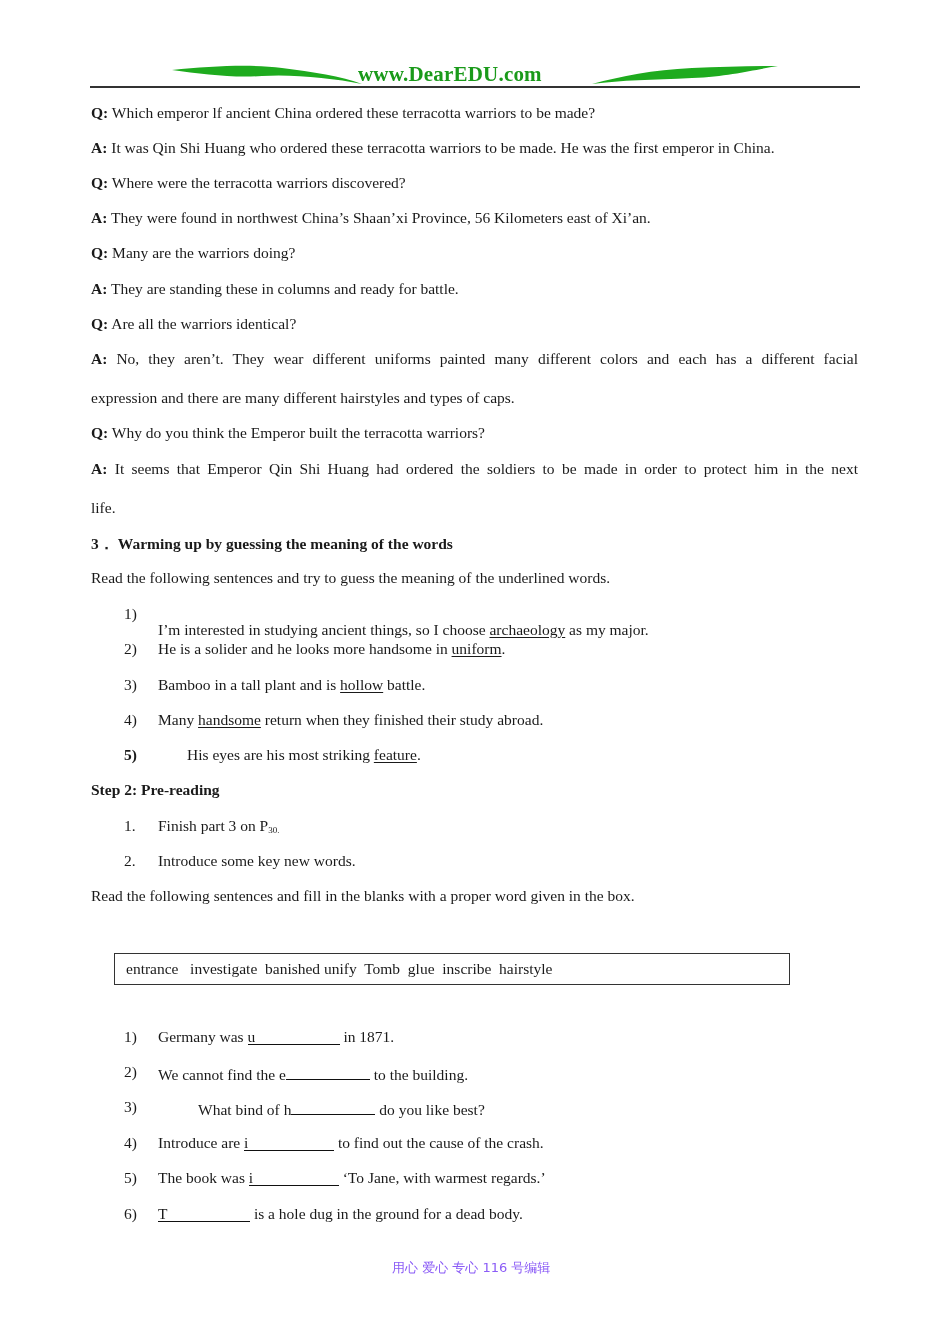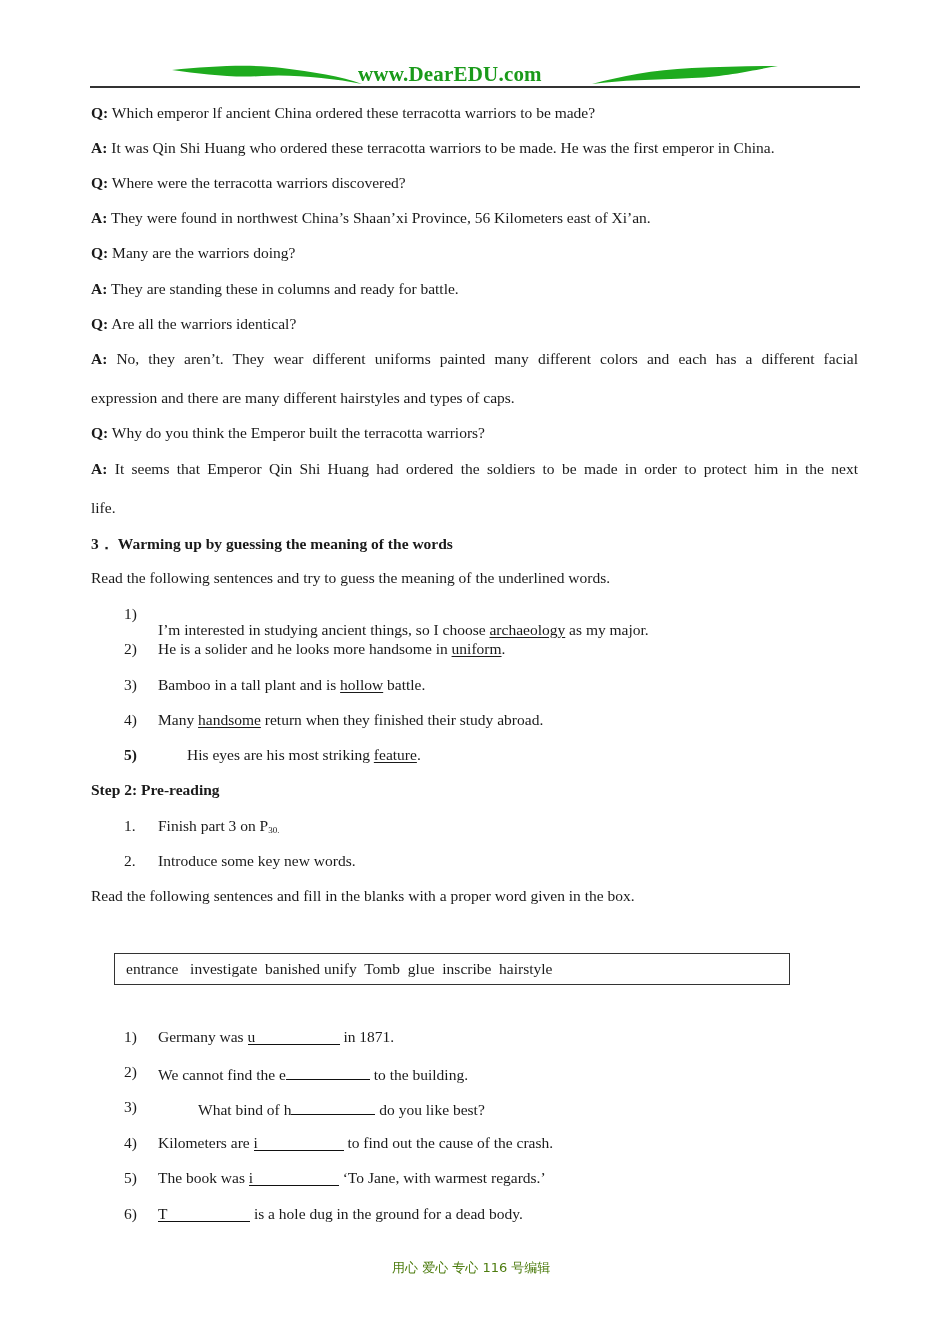--- a/index.html
+++ b/index.html
@@ -11,21 +11,21 @@
   .brand { position: absolute; left: 268px; top: 2px; font-family: "Liberation Serif", serif; font-weight: bold;
            font-size: 21px; color: #1a9a1a; letter-spacing: 0.2px; }
   .swoosh { position: absolute; top: 4px; }
   b { font-weight: bold; }
   u { text-decoration: underline; text-underline-offset: 2px; }
   .num { position: absolute; left: 124px; }
   .item { position: absolute; left: 158px; white-space: nowrap; }
   .wordbox { position: absolute; left: 90px; top: 953px; width: 674px; height: 30px; border: 1.5px solid #333; margin-left: 24px; }
   .wordbox span { position: absolute; left: 11px; top: 6px; white-space: pre; }
   .blank { display: inline-block; border-bottom: 1.5px solid #111; height: 16px; vertical-align: baseline; }
-  .footer { position: absolute; left: 392px; top: 1259px; font-family: "DejaVu Sans", sans-serif; font-size: 13px; color: #4d7c0f; }
+  .footer { position: absolute; left: 392px; top: 1259px; font-family: "DejaVu Sans", sans-serif; font-size: 13px; color: #8b5cf6; }
   sub.pg { font-size: 9px; vertical-align: -2px; }
 </style>
 </head>
 <body>
 
 <div class="header">
   <svg class="swoosh" style="left:82px" width="190" height="22" viewBox="0 0 190 22">
     <path d="M0 6 C 40 2, 80 0, 110 4 C 140 8, 170 12, 190 20 C 160 14, 120 10, 90 12 C 60 14, 30 10, 0 6 Z" fill="#1eab1e"></path>
   </svg>
   <span class="brand">www.DearEDU.com</span>
@@ -94,21 +94,21 @@
 <div>
   <span class="num" style="top:1063px;">2)</span>
   <span class="item" style="top:1063px;text-align:center;"><span>We cannot find the </span><span>e</span><span class="blank" style="width:84px;"></span><span> to the building.</span></span>
 </div>
 <div>
   <span class="num" style="top:1098px;">3)</span>
   <span class="item" style="top:1098px;margin-left:40px;"><span>What bind of </span><span>h</span><span class="blank" style="width:84px;"></span><span> do you like best?</span></span>
 </div>
 <div>
   <span class="num" style="top:1134px;">4)</span>
-  <span class="item" style="top:1134px;"><span>Kilometers are </span><span class="blank" style="width:90px;"><span>i</span></span><span> to find out the cause of the crash.</span></span>
+  <span class="item" style="top:1134px;"><span>Introduce are </span><span class="blank" style="width:90px;"><span>i</span></span><span> to find out the cause of the crash.</span></span>
 </div>
 <div>
   <span class="num" style="top:1169px;">5)</span>
   <span class="item" style="top:1169px;"><span>The book was </span><span class="blank" style="width:90px;"><span>i</span></span><span> ‘To Jane, with warmest regards.’</span></span>
 </div>
 <div>
   <span class="num" style="top:1205px;">6)</span>
   <span class="item" style="top:1205px;"><span></span><span class="blank" style="width:92px;"><span>T</span></span><span> is a hole dug in the ground for a dead body.</span></span>
 </div>
 

